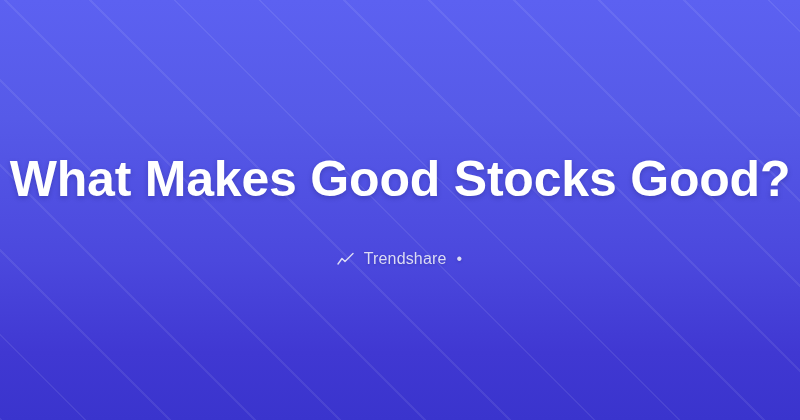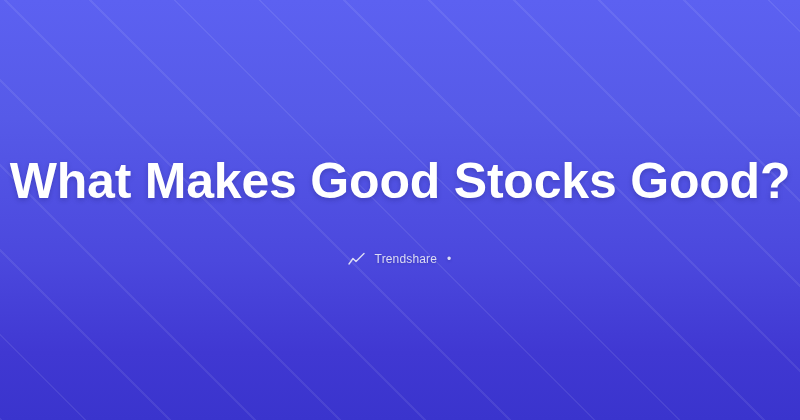--- a/index.html
+++ b/index.html
@@ -68,21 +68,21 @@
     padding: 0 6px;
   }
 
   .hero-subtitle {
     margin: 0;
     margin-top: 44px;
     display: flex;
     align-items: center;
     justify-content: flex-end;
     gap: 9px;
-    font-size: 12px;
+    font-size: 16px;
     font-weight: normal;
     color: #dcdcf4;
     letter-spacing: 0.15px;
     text-shadow: 0 1px 3px rgba(20, 18, 90, 0.22);
   }
 
   .trend-icon {
     display: inline-block;
     width: 18px;
     height: 14px;

